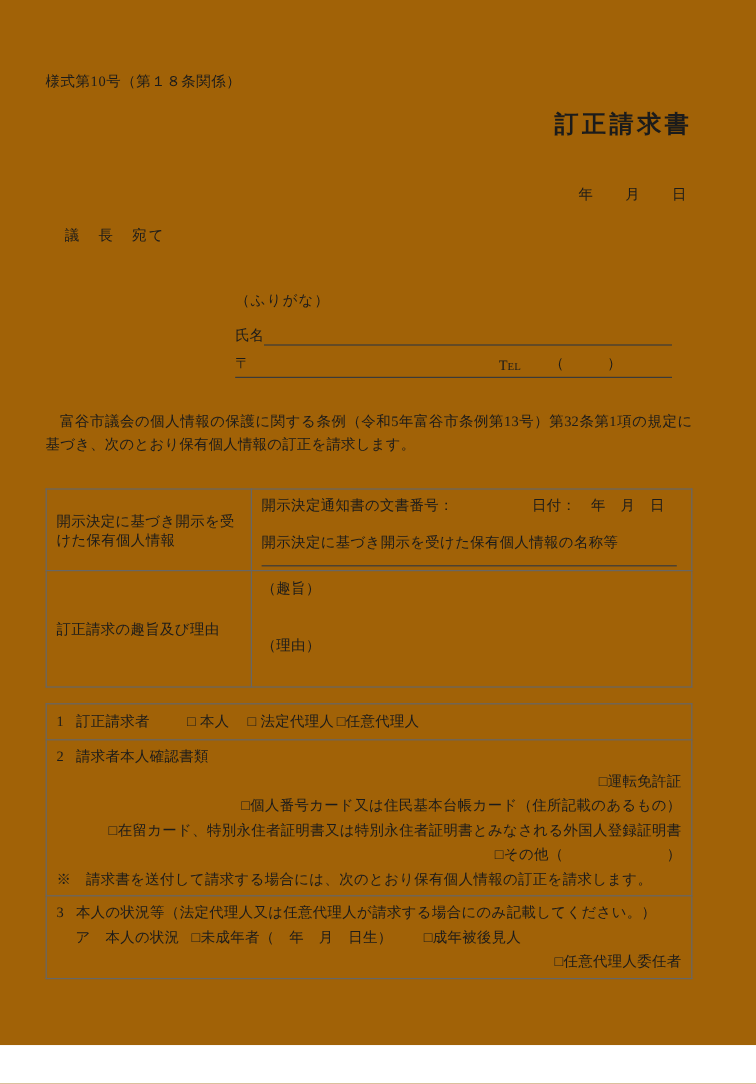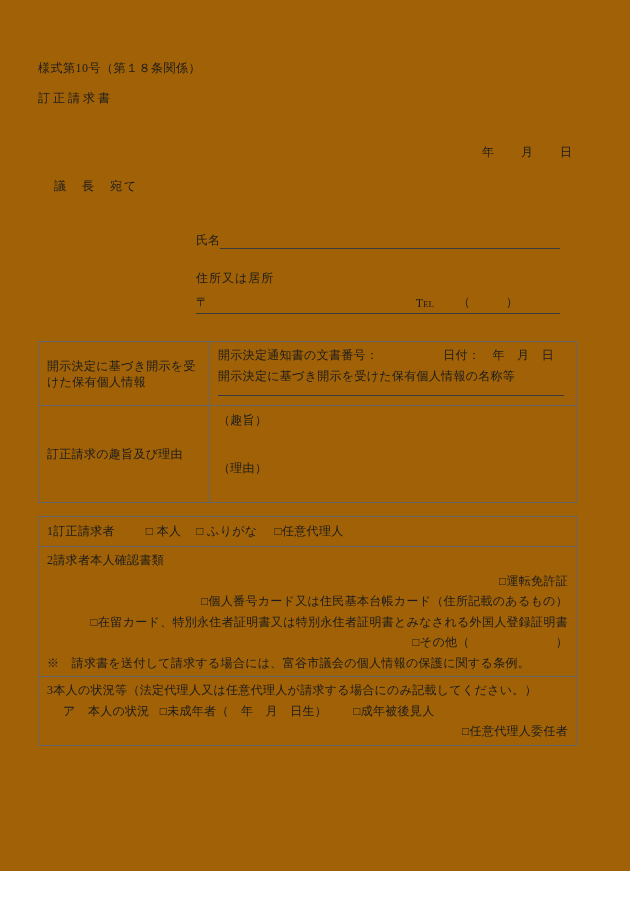--- a/index.html
+++ b/index.html
@@ -9,29 +9,29 @@
     background:#a16207;
     color:#1b1b1b;
     font-family:"Liberation Serif","DejaVu Serif",serif;
     font-size:12px;
     box-sizing:border-box;
     padding:60px 53px 0 38px;
     overflow:hidden;
   }
   .form-number { font-size:12px; letter-spacing:0.5px; }
   .doc-title {
-    font-size:12px; font-weight:normal; text-align:left;
+    font-size:20px; font-weight:bold; text-align:right;
     letter-spacing:3px; margin:13px 0 0 0;
   }
   .date-line { text-align:right; margin-top:37px; padding-right:4px; letter-spacing:1px; }
   .addressee { margin-top:17px; padding-left:16px; letter-spacing:2px; }
 
   .applicant { margin-left:158px; width:364px; margin-top:37px; }
   .furigana { letter-spacing:1px; }
-  .name-line { display:flex; align-items:flex-end; margin-top:0;justify-content:center; }
+  .name-line { display:flex; align-items:flex-end; margin-top:12px;justify-content:center; }
   .name-line .lbl { flex:none; }
   .fill-line { flex:1; border-bottom:1px solid #3a3a3a; height:14px; }
   .address-label { margin-top:21px; letter-spacing:1px; }
   .postal-line {
     display:flex; align-items:flex-end;
     border-bottom:1px solid #3a3a3a;
     margin-top:7px; padding-bottom:2px;
   }
   .postal-line .spacer { flex:1; }
   .postal-line .endgap { width:42px; }
@@ -50,35 +50,35 @@
     text-align:left; vertical-align:top; padding:3px 8px; letter-spacing:0.3px;
   }
   .t1 { margin-top:27px; }
   .t1 th { width:154px; line-height:16px; }
   .t1 .r1 th, .t1 .r1 td { height:28px; }
   .t1 .r1 td { vertical-align:middle; }
   .t1 .r1 .dt { margin-left:36px; letter-spacing:2px; }
   .t1 .r2 th { vertical-align:middle; }
   .t1 .r2 td { height:57px; }
   .t1 .docline { display:flex; justify-content:space-between; padding-right:14px; margin-top:2px; }
-  .t1 .namecap { margin-top:4px; }
+  .t1 .namecap { margin-top:14px; }
   .t1 .uline { border-bottom:1px solid #3a3a3a; height:10px; width:calc(100% - 4px); }
   .t1 .r3 th { vertical-align:middle; }
   .t1 .r3 td { height:90px; }
   .t1 .purpose { margin-top:3px; }
   .t1 .reason  { margin-top:31px; }
 
   .t2 { margin-top:13px; }
   .t2 td { padding:4px 8px; }
   .t2 .r1 td { height:23px; vertical-align:middle; }
   .t2 .num { display:inline-block; }
-  .t2 .hlbl { margin-left:0; }
+  .t2 .hlbl { margin-left:10px; }
   .t2 .r1 .opt0 { margin-left:31px; }
   .t2 .r1 .opt1 { margin-left:15px; }
-  .t2 .r1 .opt2 { margin-left:17px; }
+  .t2 .r1 .opt2 { margin-left:2px; }
   .t2 .r2 td { height:116px; line-height:20.5px; padding-top:3px; }
   .t2 .cb-list div { padding-left:9px;text-align:right; }
   .t2 .note { padding-left:0; }
   .t2 .r3 td { height:53px; line-height:20.5px; padding-top:3px; }
   .t2 .sub1 { padding-left:16px; }
   .t2 .sub1 .opt0 { margin-left:10px; }
   .t2 .sub1 .opt1 { margin-left:26px; }
   .t2 .sub2 { padding-left:116px;text-align:right; }
 </style>
 </head>
@@ -88,34 +88,35 @@
 
   <div class="form-number">様式第10号（第１８条関係）</div>
 
   <h1 class="doc-title">訂正請求書</h1>
 
   <div class="date-line">年　　月　　日</div>
 
   <div class="addressee">議　長　宛て</div>
 
   <div class="applicant">
+    <div class="furigana">（ふりがな）</div>
     <div class="name-line">
       <span class="lbl">氏名</span>
       <span class="fill-line"></span>
     </div>
-    <div class="address-label">住所又は居所</div>
     <div class="postal-line">
       <span>〒</span>
       <span class="spacer"></span>
       <span class="tel-lbl"><span class="big">T</span><span class="small">EL</span></span>
       <span>（　　　）</span>
       <span class="endgap"></span>
     </div>
   </div>
 
+  <p class="intro">富谷市議会の個人情報の保護に関する条例（令和5年富谷市条例第13号）第32条第1項の規定に基づき、次のとおり保有個人情報の訂正を請求します。</p>
 
   <table class="frm t1">
     <tbody>
     <tr class="r2">
       <th>開示決定に基づき開示を受けた保有個人情報</th>
       <td>
         <div class="docline">
           <span>開示決定通知書の文書番号：</span>
           <span>日付：　年　月　日</span>
         </div>
@@ -130,33 +131,33 @@
         <div class="reason">（理由）</div>
       </td>
     </tr>
   </tbody>
     </table>
 
   <table class="frm t2">
     <tbody>
         <tr class="r1">
       <td>
-        <span class="num">1</span><span class="hlbl">訂正請求者</span><span class="opt0">□ 本人</span><span class="opt1">□ ふりがな</span><span class="opt2">□任意代理人</span>
+        <span class="num">1</span><span class="hlbl">訂正請求者</span><span class="opt0">□ 本人</span><span class="opt1">□ 法定代理人</span><span class="opt2">□任意代理人</span>
       </td>
     </tr>
     <tr class="r2">
       <td>
         <div><span class="num">2</span><span class="hlbl">請求者本人確認書類</span></div>
         <div class="cb-list">
           <div>□運転免許証</div>
           <div>□個人番号カード又は住民基本台帳カード（住所記載のあるもの）</div>
           <div>□在留カード、特別永住者証明書又は特別永住者証明書とみなされる外国人登録証明書</div>
           <div>□その他（　　　　　　　）</div>
         </div>
-        <div class="note">※　請求書を送付して請求する場合には、富谷市議会の個人情報の保護に関する条例。</div>
+        <div class="note">※　請求書を送付して請求する場合には、次のとおり保有個人情報の訂正を請求します。</div>
       </td>
     </tr>
     <tr class="r3">
       <td>
         <div><span class="num">3</span><span class="hlbl">本人の状況等（法定代理人又は任意代理人が請求する場合にのみ記載してください。）</span></div>
         <div class="sub1"><span>ア　本人の状況</span><span class="opt0">□未成年者（　年　月　日生）</span><span class="opt1">□成年被後見人</span></div>
         <div class="sub2"><span>□任意代理人委任者</span></div>
       </td>
     </tr>
   </tbody>

